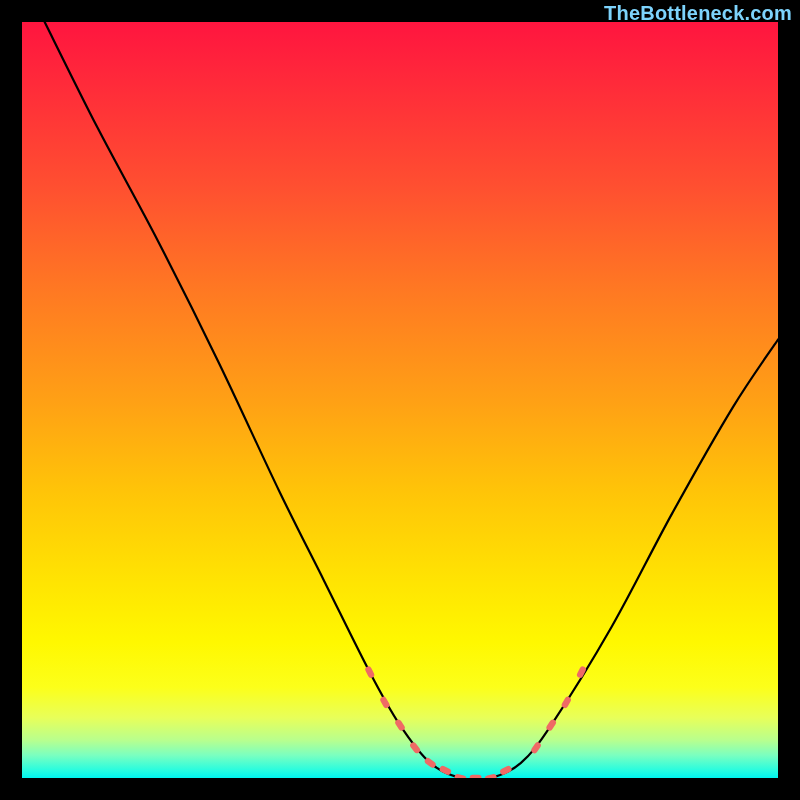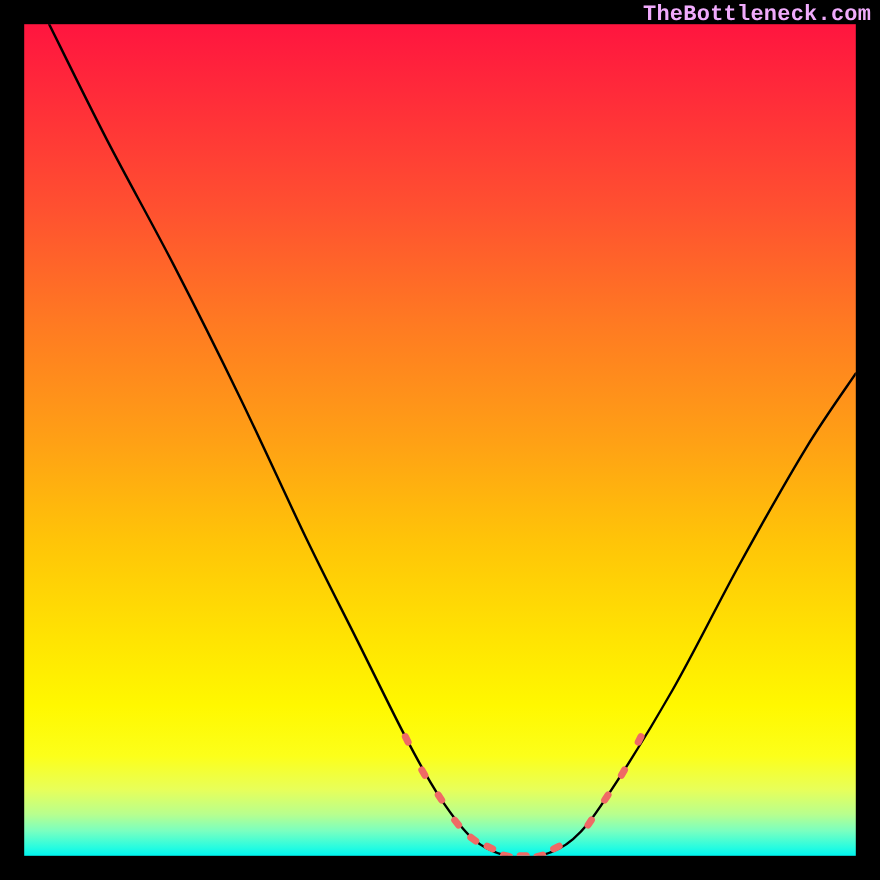--- a/index.html
+++ b/index.html
@@ -29,24 +29,24 @@
       #e8ff59 92%,
       #b8ff8e 95%,
       #7affc0 97%,
       #27fce0 99%,
       #00f4ef 100%);
   }
   .watermark {
     position: absolute;
     top: 2px;
     right: 8px;
-    font-family: Liberation Mono, monospace;
+    font-family: Liberation Sans, sans-serif;
     font-size: 20px;
     font-weight: 600;
-    color: #f0abfc;
+    color: #7dd3fc;
     letter-spacing: 0.2px;
     user-select: none;
   }
   svg.curve {
     position: absolute;
     left: 0;
     top: 0;
     width: 756px;
     height: 756px;
   }

